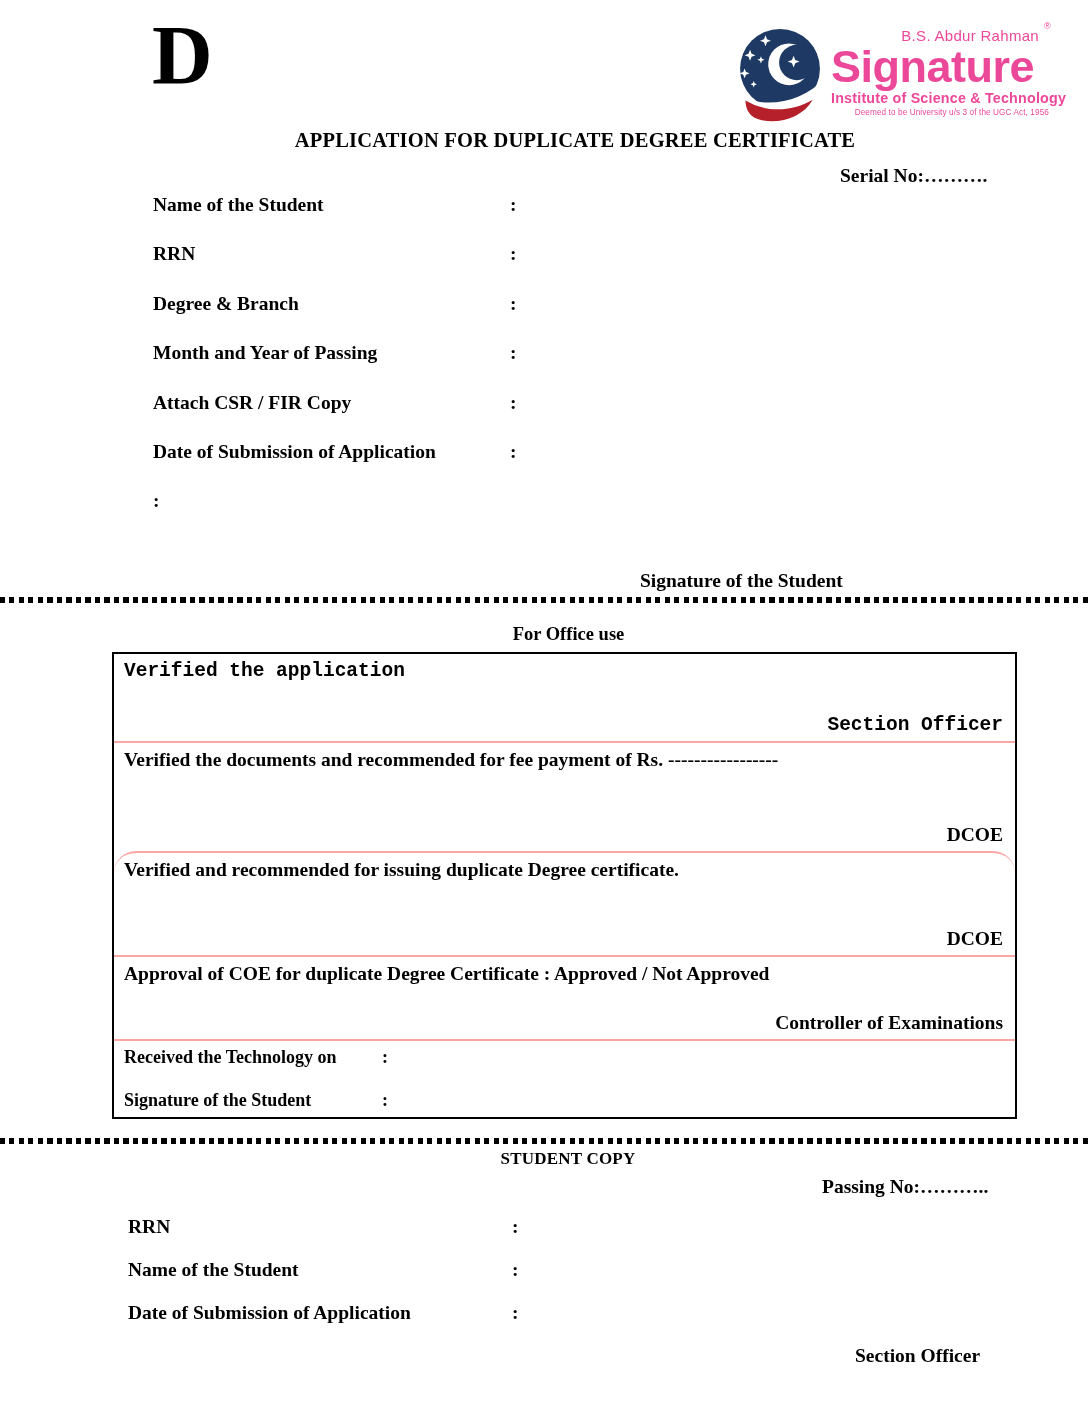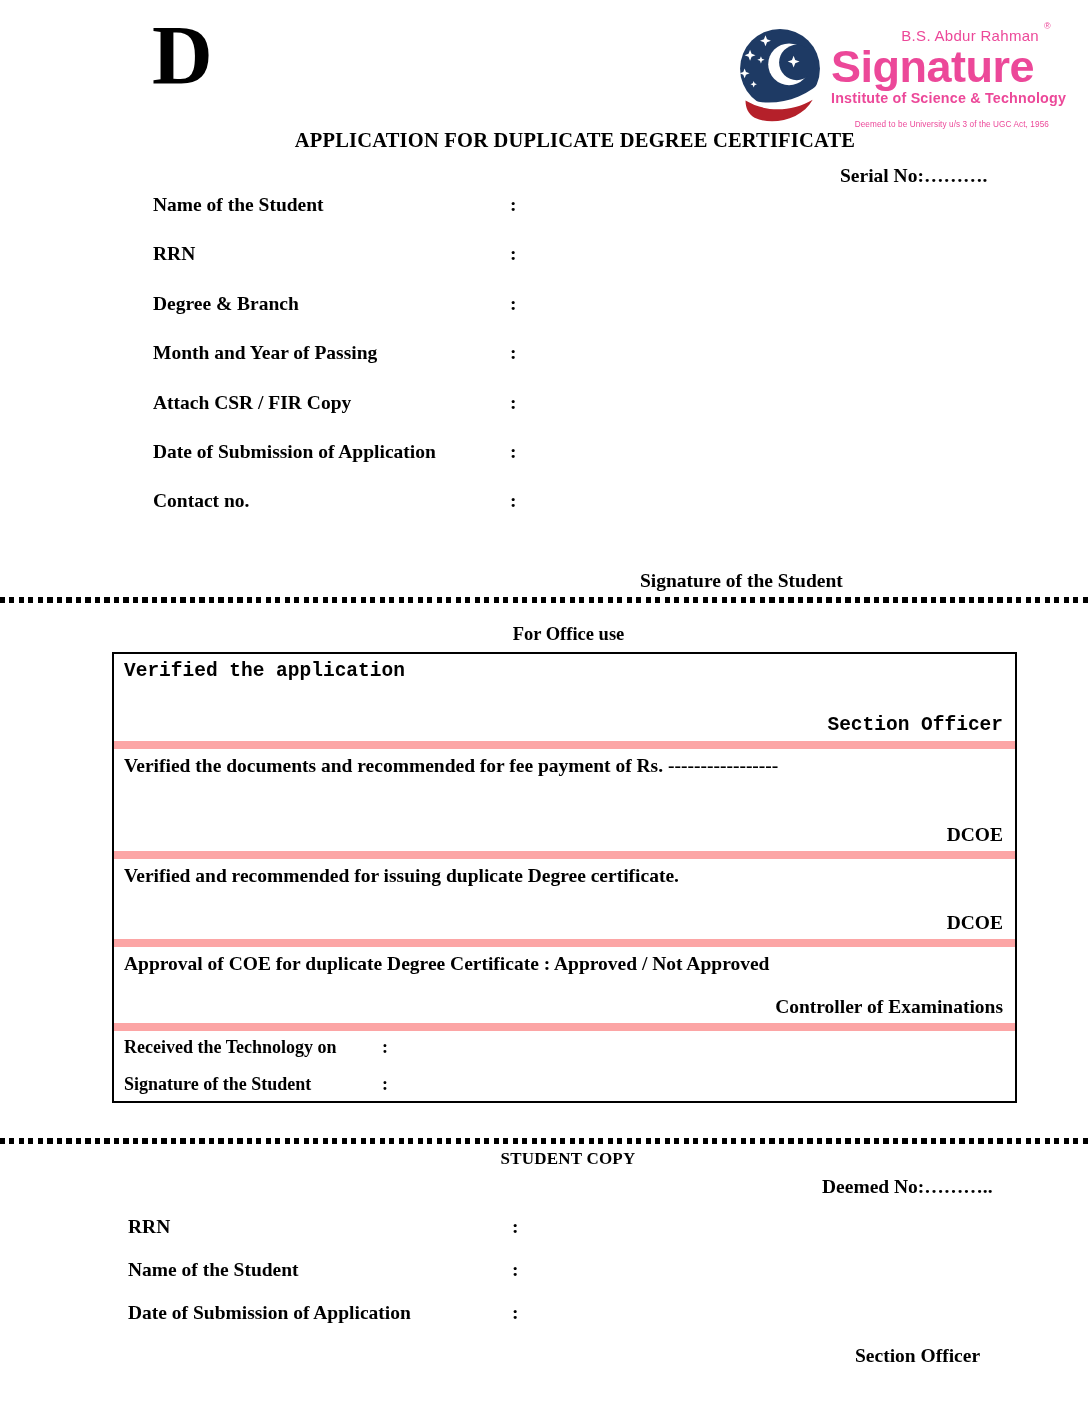--- a/index.html
+++ b/index.html
@@ -11,43 +11,43 @@
     position:absolute;left:152px;top:14px;font-size:84px;font-weight:bold;line-height:1;
   }
   
   .logo{position:absolute;left:733px;top:28px;display:flex;align-items:flex-start;}
   .emblem{width:94px;height:98px;flex:none;}
   .logo-text{width:218px;margin-left:4px;font-family:"Liberation Sans",sans-serif;}
   .brand-top{font-size:15px;text-align:right;line-height:1.1;letter-spacing:.3px;font-weight:500;position:relative;padding-right:10px;}
   .reg-mark{position:absolute;right:-2px;top:-6px;font-size:9px;}
   .brand-name{font-size:45px;font-weight:bold;line-height:.95;letter-spacing:-.5px;margin-top:1px;}
   .brand-sub{font-size:14.3px;font-weight:600;letter-spacing:.2px;margin-top:2px;white-space:nowrap;}
-  .brand-tagline{font-size:8.2px;text-align:right;margin-top:14px;letter-spacing:.1px;white-space:nowrap;}
+  .brand-tagline{font-size:8.2px;text-align:right;margin-top:2px;letter-spacing:.1px;white-space:nowrap;}
   
   .doc-title{position:absolute;left:62px;right:0;top:129px;text-align:center;font-size:20.5px;font-weight:bold;letter-spacing:.2px;}
   .serial-1{position:absolute;left:840px;top:165px;font-size:19.5px;font-weight:bold;}
   
   .fields{position:absolute;left:153px;top:194px;width:740px;}
   .frow{display:flex;height:22px;margin-bottom:27.4px;font-size:19.5px;font-weight:bold;white-space:nowrap;}
   .frow .lbl{width:357px;flex:none;}
   .frow:last-child{margin-top:3px;}
   .signature-1{position:absolute;left:640px;top:570px;font-size:19.5px;font-weight:bold;}
   .dotted{position:absolute;left:0;width:1088px;height:6px;
     background:repeating-linear-gradient(90deg,#000 0 5px,transparent 5px 9.5px);}
   .dotted-1{top:597px;}
   .dotted-2{top:1138px;}
   .office-heading{position:absolute;left:49px;right:0;top:624px;text-align:center;font-size:18.5px;font-weight:bold;}
   
   .office-table{position:absolute;left:112px;top:652px;width:901px;border:2px solid #000;background:#fff;}
-  .trow{position:relative;border-top:8px solid #fca5a5;padding:6px 10px;font-size:19.5px;font-weight:bold;box-sizing:border-box;}
+  .trow{position:relative;border-top:2px solid #fca5a5;padding:6px 10px;font-size:19.5px;font-weight:bold;box-sizing:border-box;}
   .trow:first-child{border-top:none;}
   .trow .signatory{position:absolute;right:12px;bottom:5px;font-size:19.5px;font-weight:bold;}
   .trow-1{height:87px;font-family:Liberation Mono, monospace;}
   .trow-2{height:110px;}
-  .trow-3{height:88px;}
+  .trow-3{height:104px;border-radius:22px;}
   .trow-4{height:84px;}
   .trow-5{height:78px;display:flex;flex-direction:column;justify-content:space-between;font-size:18px;}
   .rline{display:flex;white-space:nowrap;}
   .rline .lbl{width:258px;flex:none;}
   
   .student-heading{position:absolute;left:48px;right:0;top:1149px;text-align:center;font-size:17px;font-weight:bold;letter-spacing:.2px;}
   .serial-2{position:absolute;left:822px;top:1176px;font-size:19.5px;font-weight:bold;}
   .sfields{position:absolute;left:128px;top:1216px;width:740px;}
   .srow{display:flex;height:22px;margin-bottom:21px;font-size:19.5px;font-weight:bold;white-space:nowrap;}
   .srow .lbl{width:384px;flex:none;}
@@ -107,21 +107,20 @@
     </div>
     <div class="frow">
       <span class="lbl">Attach CSR / FIR Copy</span>
         <span class="colon">:</span>
     </div>
     <div class="frow">
       <span class="lbl">Date of Submission of Application</span>
         <span class="colon">:</span>
     </div>
     <div class="frow">
-      <span class="lbl">Contact no.</span>
         <span class="colon">:</span>
     </div>
   </div>
 
   <div class="signature-1">Signature of the Student</div>
 
   <div class="dotted dotted-1"></div>
 
   <div class="office-heading">For Office use</div>
 
@@ -150,21 +149,21 @@
       <div class="rline">
         <span class="lbl">Signature of the Student</span>
           <span>:</span>
       </div>
     </div>
   </div>
 
   <div class="dotted dotted-2"></div>
 
   <div class="student-heading">STUDENT COPY</div>
-  <div class="serial-2">Deemed No:………..</div>
+  <div class="serial-2">Passing No:………..</div>
 
   <div class="sfields">
     <div class="srow">
       <span class="lbl">RRN</span>
         <span>:</span>
     </div>
     <div class="srow">
       <span class="lbl">Name of the Student</span>
         <span>:</span>
     </div>

